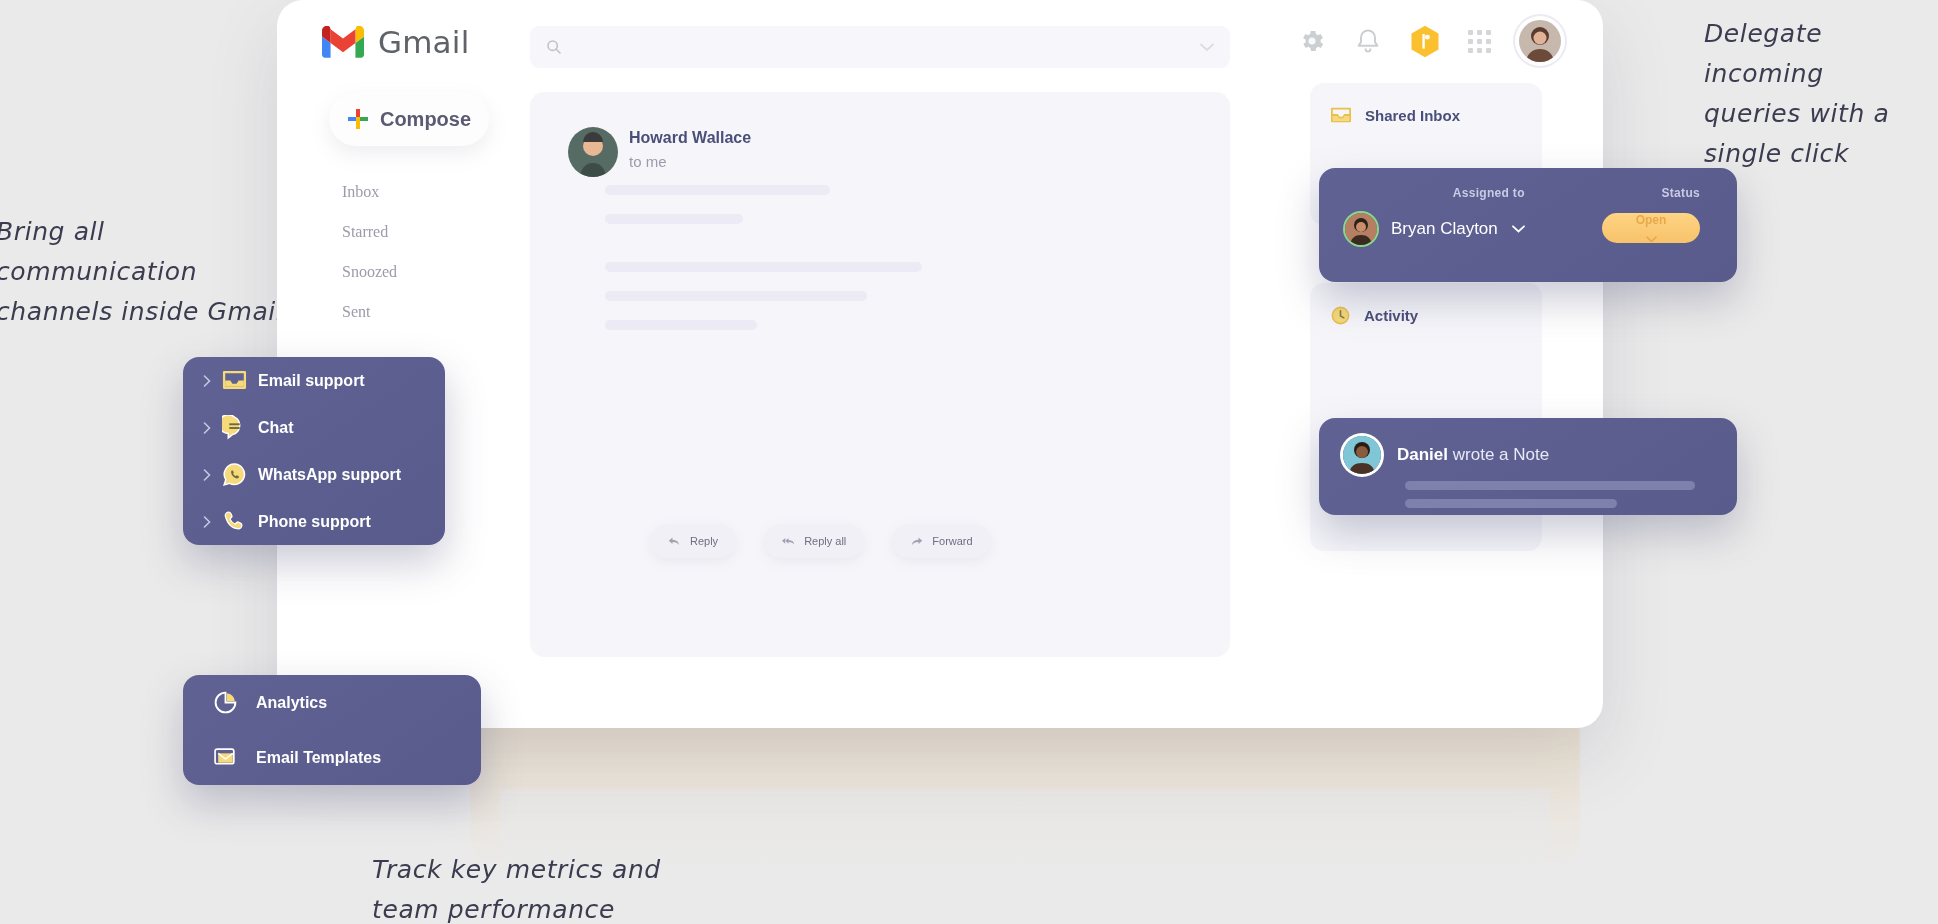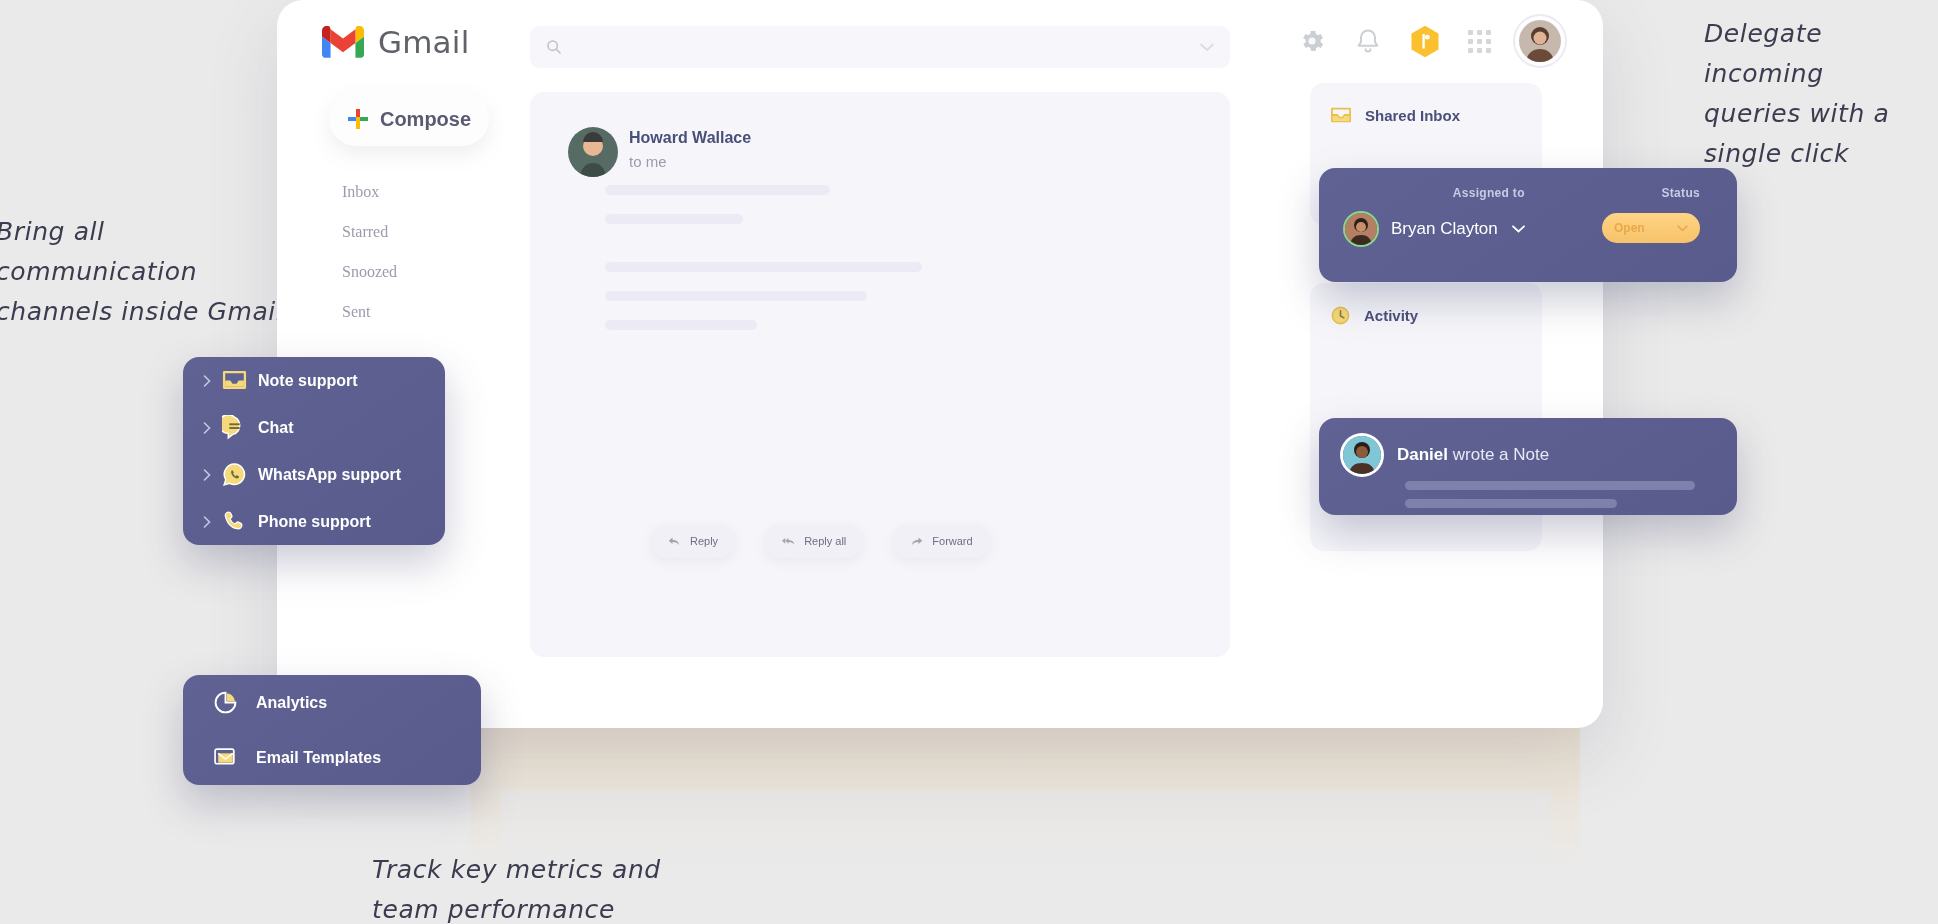--- a/index.html
+++ b/index.html
@@ -168,21 +168,21 @@
     width: 32px; height: 32px; border-radius: 50%; overflow: hidden;
     box-shadow: 0 0 0 2px #87d98a;
   }
   .assign-name { font-size: 17px; color: #ffffff; }
   .chev-down { width: 13px; height: 8px; }
   .status-col { position: absolute; left: 283px; top: 18px; }
   .status-pill {
     margin-top: 13px; width: 98px; height: 30px; border-radius: 15px;
     background: linear-gradient(180deg,#ffd484 0%, #f7c26a 100%);
     display: flex; align-items: center; justify-content: space-between;
-    padding: 0 12px; cursor: pointer;
+    padding: 0 12px; cursor: pointer; flex-direction: column;
   }
   .status-pill-text { font-size: 12px; font-weight: bold; color: #e8a94a; }
 
   #card-note { left: 1319px; top: 418px; width: 418px; height: 97px; }
   .note-row { display: flex; align-items: center; gap: 16px; padding: 18px 0 0 24px; }
   .avatar-note {
     width: 38px; height: 38px; border-radius: 50%; overflow: hidden;
     box-shadow: 0 0 0 3px #ffffff;
   }
   .note-text { font-size: 17px; color: #e8e9f4; }
@@ -439,21 +439,21 @@
 
   <div class="card-purple" id="card-channels">
     <div class="channel-row">
       <svg class="chev-right" viewBox="0 0 8 12">
         <path d="M1.5 1 L6.5 6 L1.5 11" fill="none" stroke="#c6c8e0" stroke-width="1.6" stroke-linecap="round"></path>
       </svg>
       <svg class="channel-icon" viewBox="0 0 24 22">
         <path d="M2 3h20v15H2z" fill="none" stroke="#f5d97a" stroke-width="2.2" stroke-linejoin="round"></path>
         <path d="M3 11h5l2 3h4l2-3h5v6H3z" fill="#f5d97a"></path>
       </svg>
-      <span class="channel-label">Note support</span>
+      <span class="channel-label">Email support</span>
     </div>
     <div class="channel-row">
       <svg class="chev-right" viewBox="0 0 8 12">
         <path d="M1.5 1 L6.5 6 L1.5 11" fill="none" stroke="#c6c8e0" stroke-width="1.6" stroke-linecap="round"></path>
       </svg>
       <svg class="channel-icon" viewBox="0 0 24 24">
         <path d="M12 2a9 9 0 1 0-6 15.7V22l4-3.2A9 9 0 0 0 12 2z" fill="#f5d97a" stroke="#ffffff" stroke-width="1.4"></path>
         <rect x="7" y="8" width="10" height="1.8" fill="#6d6a3c"></rect>
         <rect x="7" y="11.6" width="10" height="1.8" fill="#6d6a3c"></rect>
       </svg>

